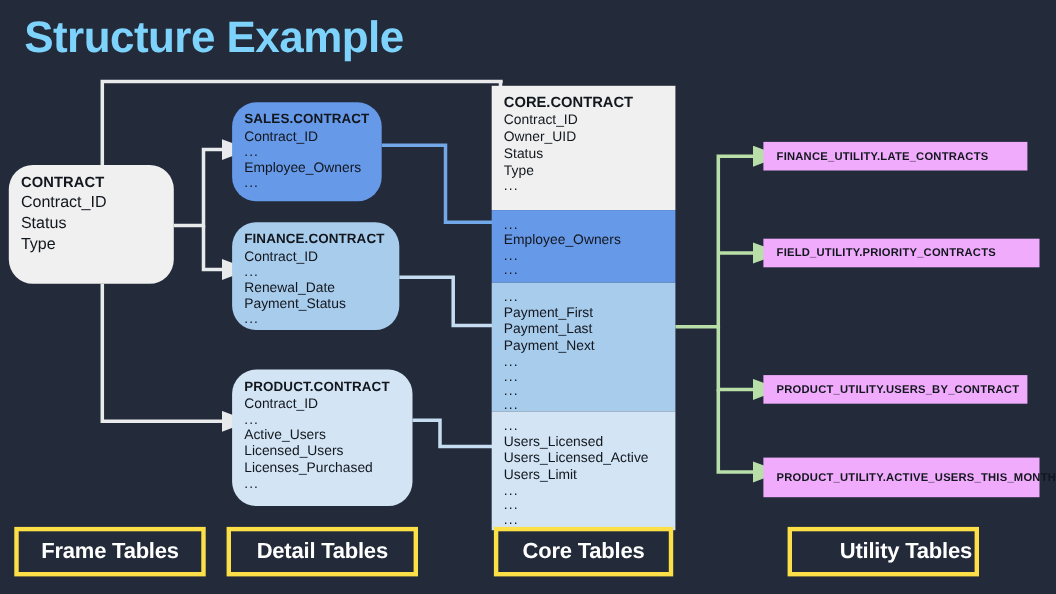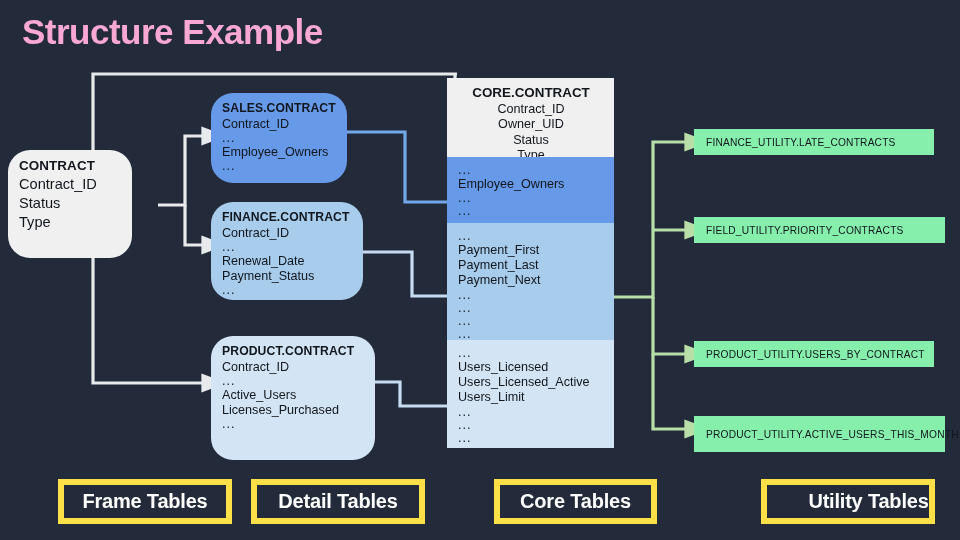--- a/index.html
+++ b/index.html
@@ -22,23 +22,23 @@
     width: 960px;
     height: 540px;
     pointer-events: none;
   }
 
   
   #page-title {
     position: absolute;
     left: 22px;
     top: 12px;
-    font-size: 35px;
-    font-weight: bold;
-    color: #f9a8d4;
+    font-size: 40px;
+    font-weight: bold;
+    color: #7dd3fc;
     letter-spacing: -0.5px;
     white-space: nowrap;
   }
 
   
   .tbox {
     position: absolute;
     box-sizing: border-box;
     padding: 8px 10px 8px 11px;
     color: #12161d;
@@ -58,21 +58,21 @@
   }
   .tbox .tdots {
     font-size: 12.6px;
     letter-spacing: 1px;
     line-height: 1.0;
     height: 13px;
   }
 
   
   #frame-contract {
-    left: 8px; top: 150px; width: 124px; height: 108px;
+    left: 8px; top: 150px; width: 150px; height: 108px;
     background: #eff0ef;
   }
   #frame-contract .ttitle { font-size: 13.4px; }
   #frame-contract .tfield { font-size: 14.6px; line-height: 1.28; }
 
   
   #detail-sales {
     left: 211px; top: 93px; width: 136px; height: 90px;
     background: #6699e8;
   }
@@ -98,58 +98,57 @@
     overflow: hidden;
   }
   .core-sec .ttitle {
     font-weight: bold;
     font-size: 13.4px;
     margin-bottom: 1px;
     white-space: nowrap;
   }
   .core-sec .tfield { font-size: 12.6px; white-space: nowrap; }
   .core-sec .tdots { font-size: 12.6px; letter-spacing: 1px; line-height: 1.0; height: 13px; }
-  #core-sec-0 { height: 79px; background: #eff0ef; text-align: center; }
+  #core-sec-0 { height: 113px; background: #eff0ef; }
   #core-sec-1 { height: 66px; background: #6699e8; }
   #core-sec-2 { height: 117px; background: #a8ccec; }
   #core-sec-3 { height: 108px; background: #d3e5f5; }
 
   
   .ubox {
     position: absolute;
     box-sizing: border-box;
-    background: #86efac;
+    background: #f0abfc;
     color: #12161d;
-    font-weight: normal;
+    font-weight: bold;
     font-size: 10.2px;
     letter-spacing: 0.2px;
     display: flex;
     align-items: center;
     padding-left: 12px;
     white-space: nowrap;
   }
   #util-0 { left: 694px; top: 129px; width: 240px; height: 26px; }
   #util-1 { left: 694px; top: 217px; width: 251px; height: 26px; }
   #util-2 { left: 694px; top: 341px; width: 240px; height: 26px; }
   #util-3 { left: 694px; top: 416px; width: 251px; height: 36px; }
 
   
   .legend {
     position: absolute;
     box-sizing: border-box;
-    border: 6px solid #fde047;
+    border: 4px solid #fde047;
     background: transparent;
     color: #ffffff;
     font-size: 20px;
     font-weight: bold;
     display: flex;
     align-items: center;
     justify-content: center;
     letter-spacing: -0.2px;
-    margin-left: 45px;
   }
   #legend-0 { left: 13px;  top: 479px; width: 174px; height: 45px; }
   #legend-1 { left: 206px; top: 479px; width: 174px; height: 45px; }
   #legend-2 { left: 449px; top: 479px; width: 163px; height: 45px; }
   #legend-3 { left: 716px; top: 479px; width: 174px; height: 45px; padding-left: 41px; }
 </style>
 </head>
 <body>
 
 <div id="canvas">
@@ -217,20 +216,21 @@
     <div class="tfield">Renewal_Date</div>
     <div class="tfield">Payment_Status</div>
     <div class="tdots">...</div>
   </div>
 
   <div class="tbox" id="detail-product">
     <div class="ttitle">PRODUCT.CONTRACT</div>
     <div class="tfield">Contract_ID</div>
     <div class="tdots">...</div>
     <div class="tfield">Active_Users</div>
+    <div class="tfield">Licensed_Users</div>
     <div class="tfield">Licenses_Purchased</div>
     <div class="tdots">...</div>
   </div>
 
   <div id="core-contract">
     <div class="core-sec" id="core-sec-0">
       <div class="ttitle">CORE.CONTRACT</div>
       <div class="tfield">Contract_ID</div>
       <div class="tfield">Owner_UID</div>
       <div class="tfield">Status</div>

